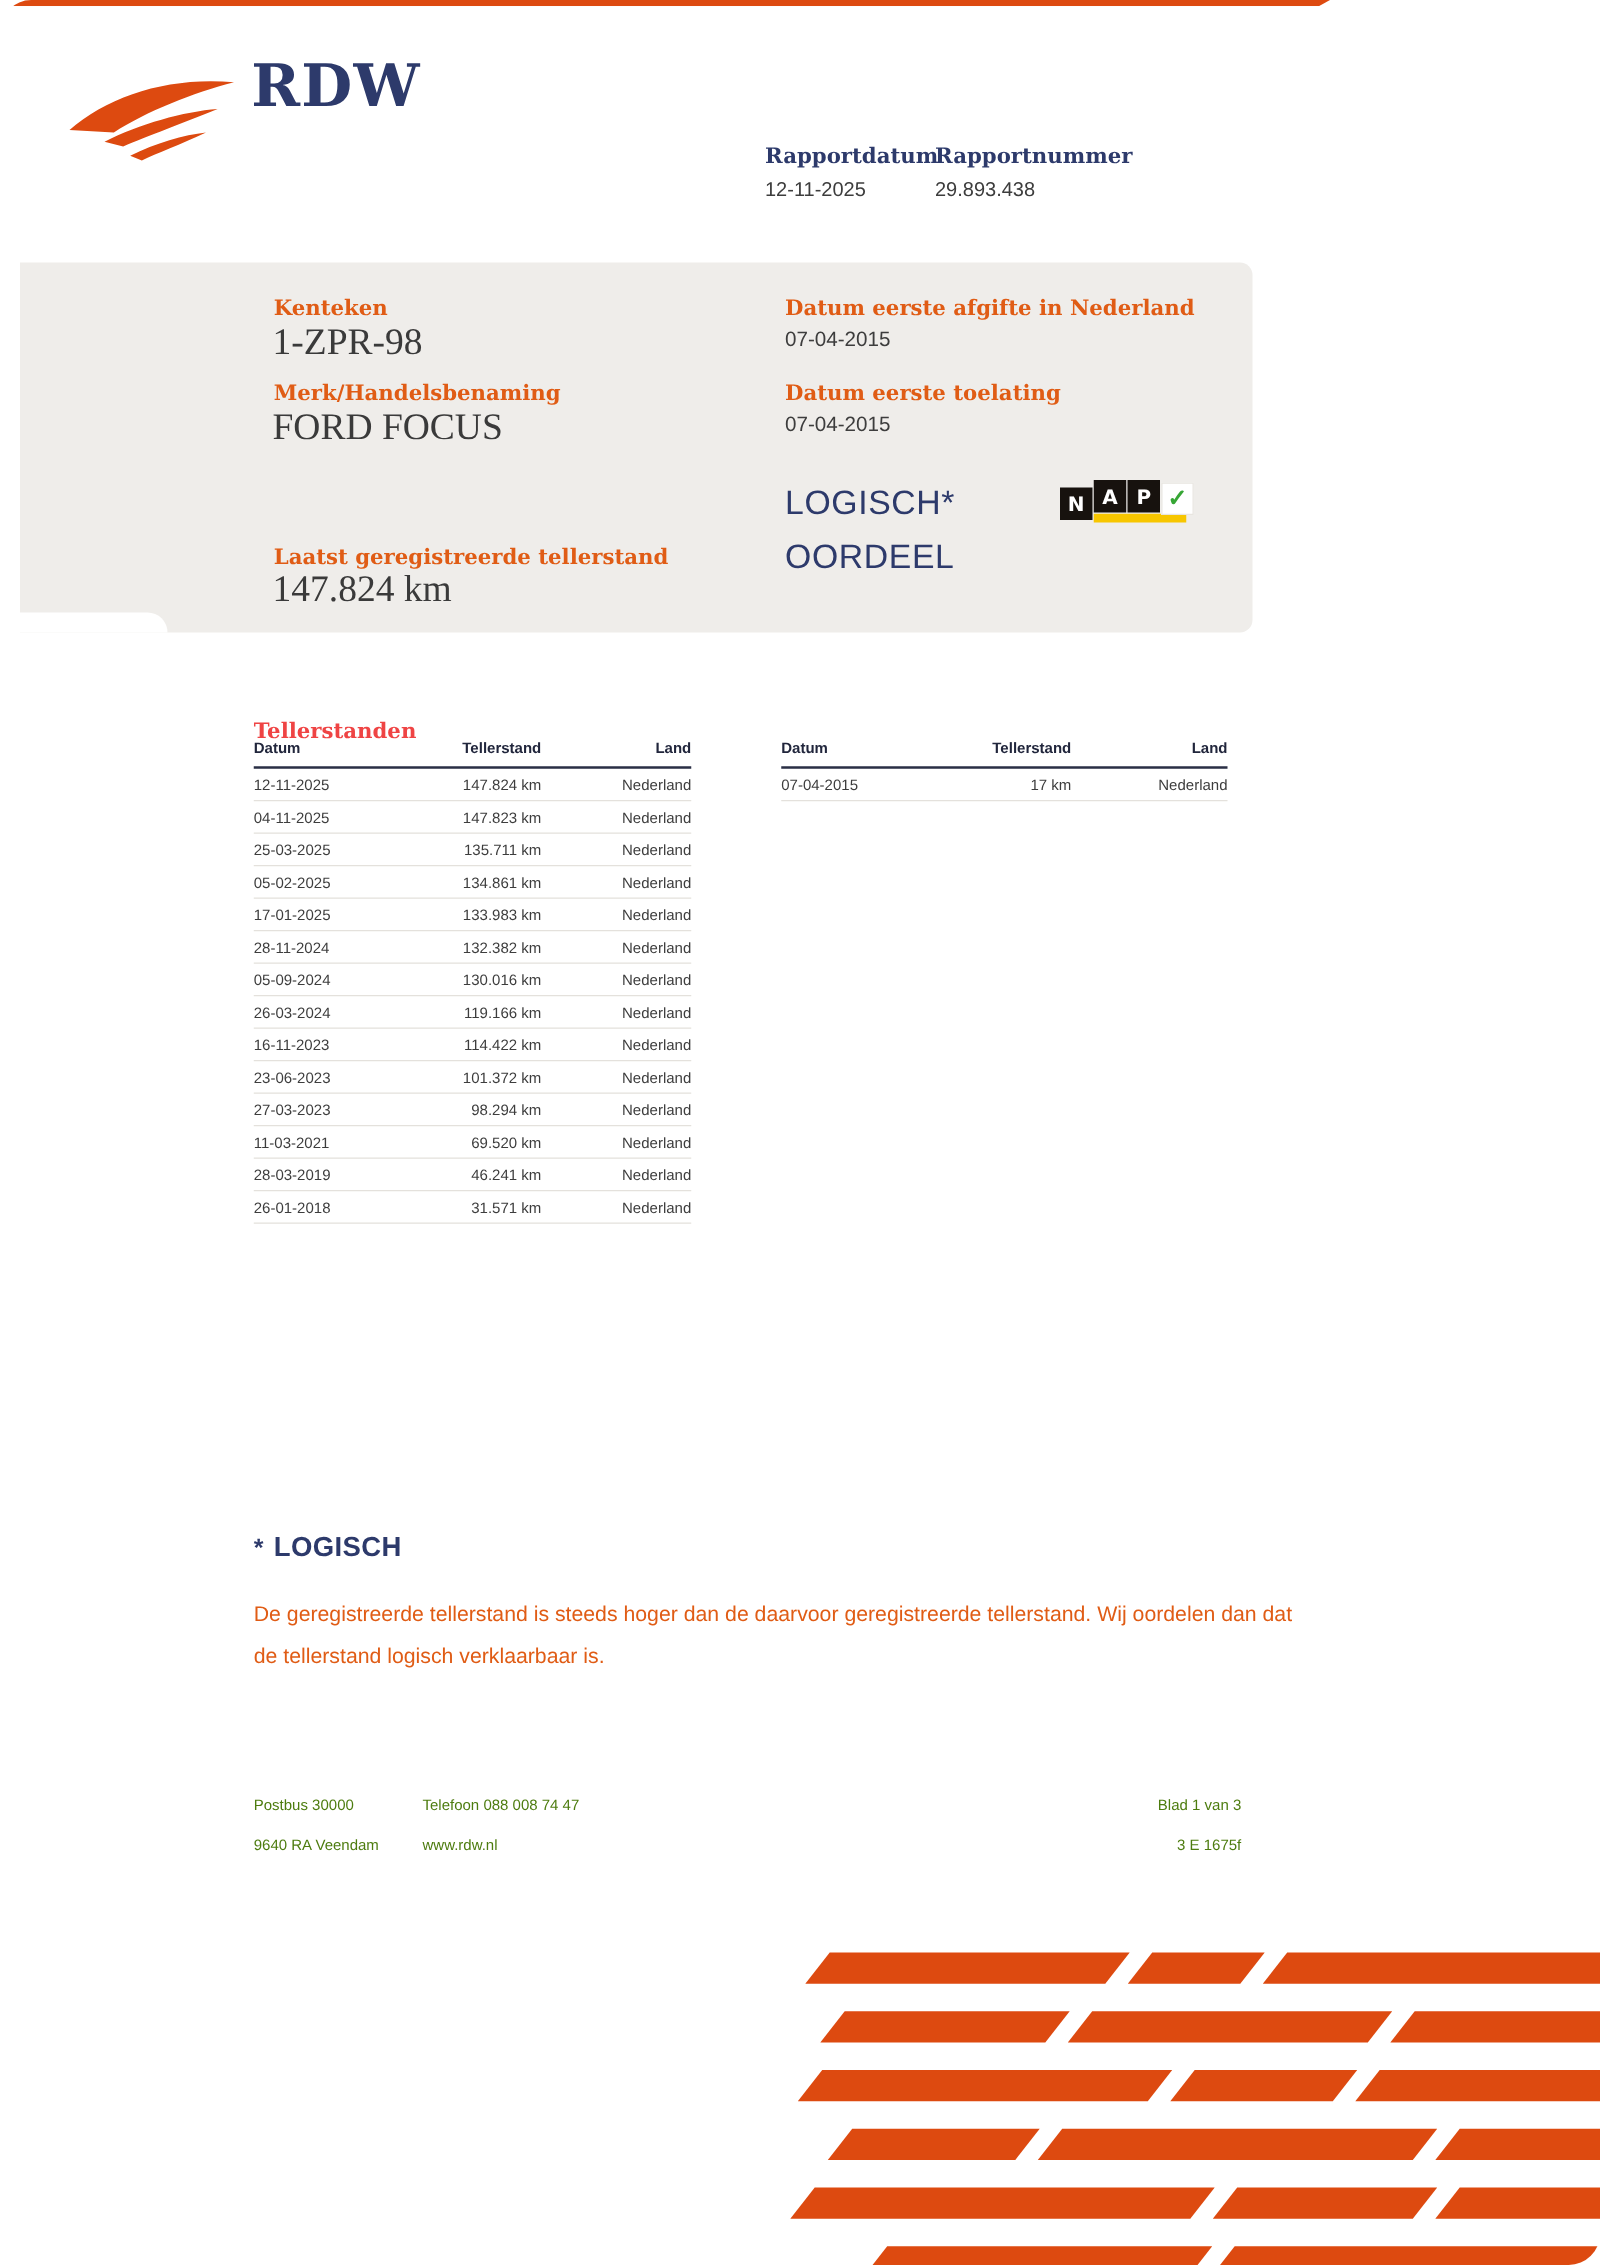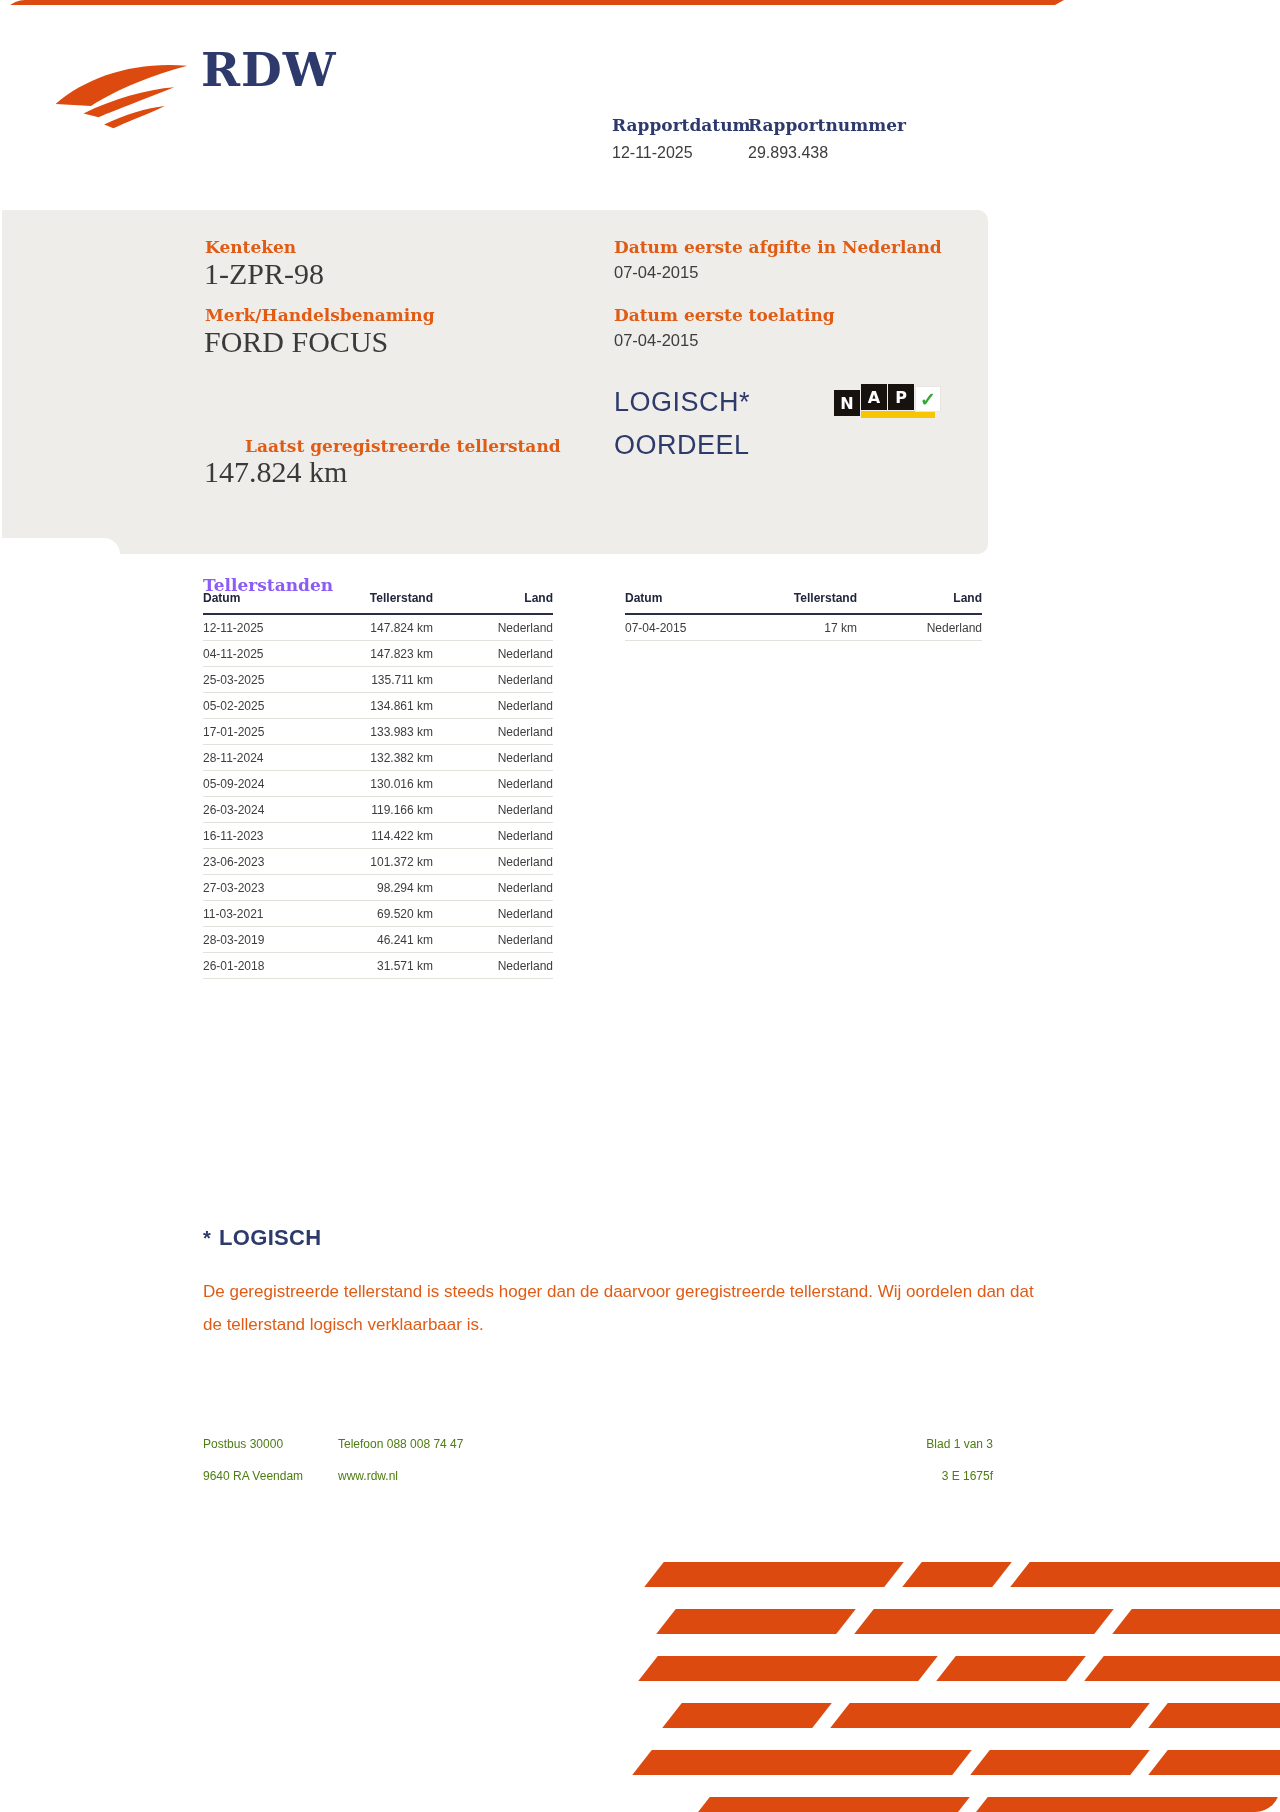--- a/index.html
+++ b/index.html
@@ -38,22 +38,22 @@
   .meta-col.c1 { left: 612px; }
   .meta-col.c2 { left: 748px; }
   .meta-label {
     display: block; font-family: "DejaVu Serif", serif; font-weight: 700;
     font-size: 17px; color: #2d3a6b;
   }
   .meta-value { display: block; margin-top: 9px; font-size: 16px; color: #3d3d3d; }
 
   
   .panel {
-    position: absolute; left: 2px; top: 210px;
-    width: 986px; height: 344px;
+    position: absolute; left: 16px; top: 210px;
+    width: 986px; height: 296px;
     background: #efedea;
     border-radius: 0 10px 10px 0;
   }
   .panel-notch {
     position: absolute; left: 0; bottom: 0;
     width: 118px; height: 16px;
     background: #ffffff; border-top-right-radius: 16px;
   }
   .olabel {
     position: absolute;
@@ -72,21 +72,21 @@
   .val-merk      { left: 202px; top: 115px; }
   .lbl-afgifte   { left: 612px; top: 27px; }
   .val-afgifte   { left: 612px; top: 53px; }
   .lbl-toelating { left: 612px; top: 95px; }
   .val-toelating { left: 612px; top: 121px; }
   .oordeel {
     position: absolute; left: 612px; top: 171px;
     font-size: 27px; font-weight: 400; color: #2d3a6b;
     line-height: 43px; letter-spacing: 0.5px;
   }
-  .lbl-teller { left: 203px; top: 226px; margin-left: 40px; }
+  .lbl-teller { left: 203px; top: 226px; }
   .val-teller { left: 202px; top: 245px; }
 
   
   .nap { position: absolute; left: 832px; top: 174px; width: 105px; height: 42px; }
   .nap span { position: absolute; display: flex; align-items: center; justify-content: center; }
   .nap-box {
     width: 26px; height: 26px; background: #17120e; color: #fff;
     font-weight: 700; font-size: 16px; font-family: "DejaVu Sans", sans-serif;
   }
   .nap-n { left: 0;  top: 6px; }
@@ -96,21 +96,21 @@
   .nap-chk {
     left: 81px; top: 2px; width: 24px; height: 24px;
     background: #ffffff; color: #36a635; font-size: 19px; font-weight: 700;
     border: 1px solid #e8e5e0;
   }
 
   
   .section-title {
     position: absolute; left: 203px; top: 561px;
     font-family: "DejaVu Serif", serif; font-weight: 700;
-    font-size: 17px; color: #8b5cf6;
+    font-size: 17px; color: #ef4444;
   }
   .mtable { position: absolute; top: 591px; font-size: 12px; color: #3d3d3d; }
   .mtable-left  { left: 203px; width: 350px; }
   .mtable-right { left: 625px; width: 357px; }
   .thead {
     display: grid; grid-template-columns: 1fr 128px 120px;
     padding-bottom: 8px; border-bottom: 2px solid #2a2f45;
     font-weight: 700; color: #21263c;
   }
   .mtable-right .thead { grid-template-columns: 1fr 135px 125px; }

